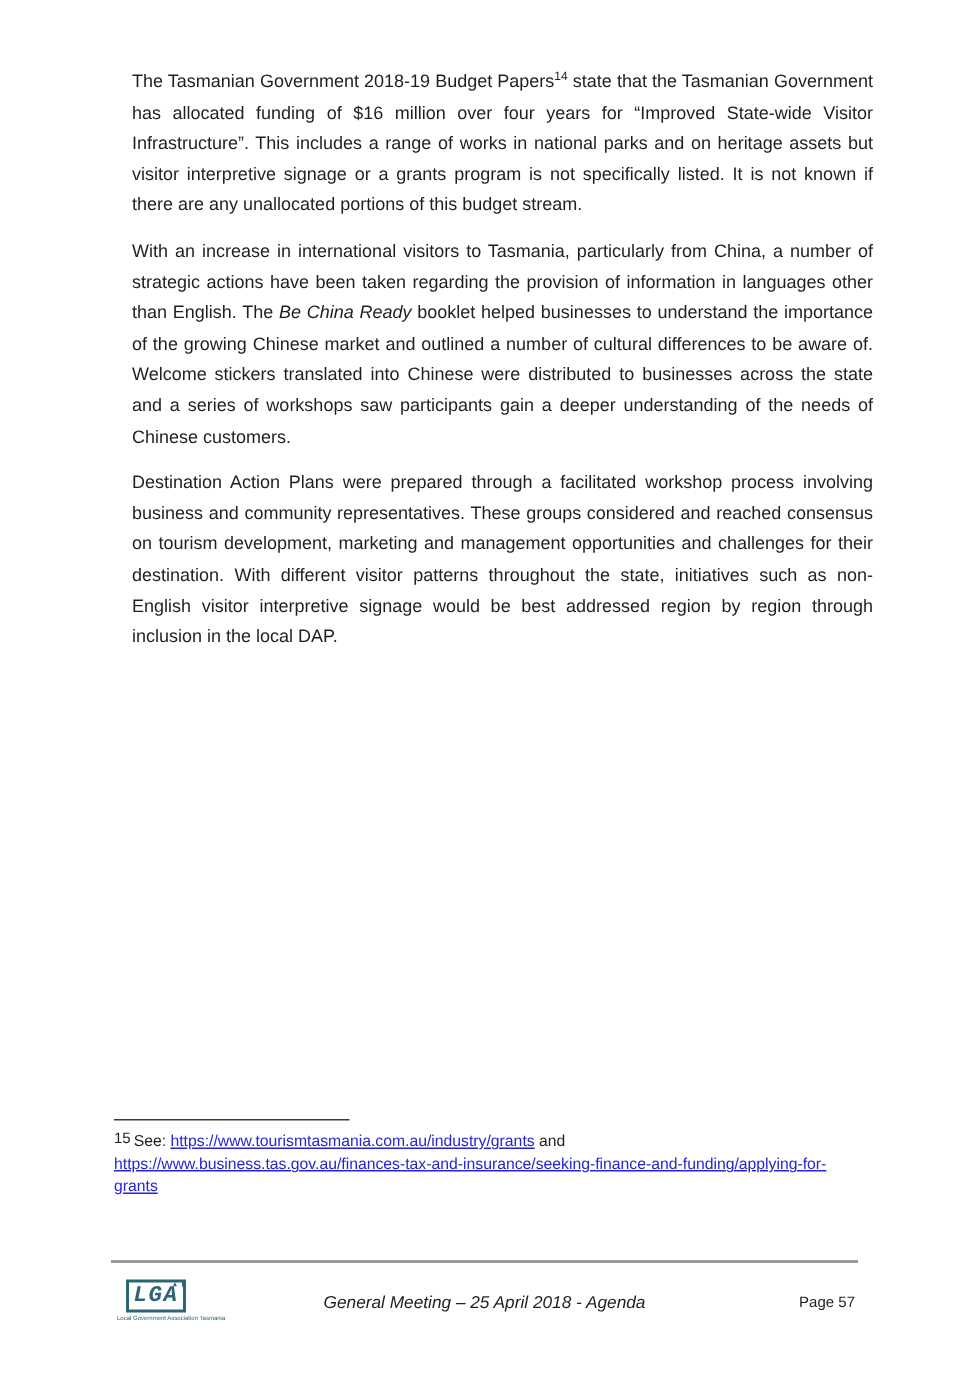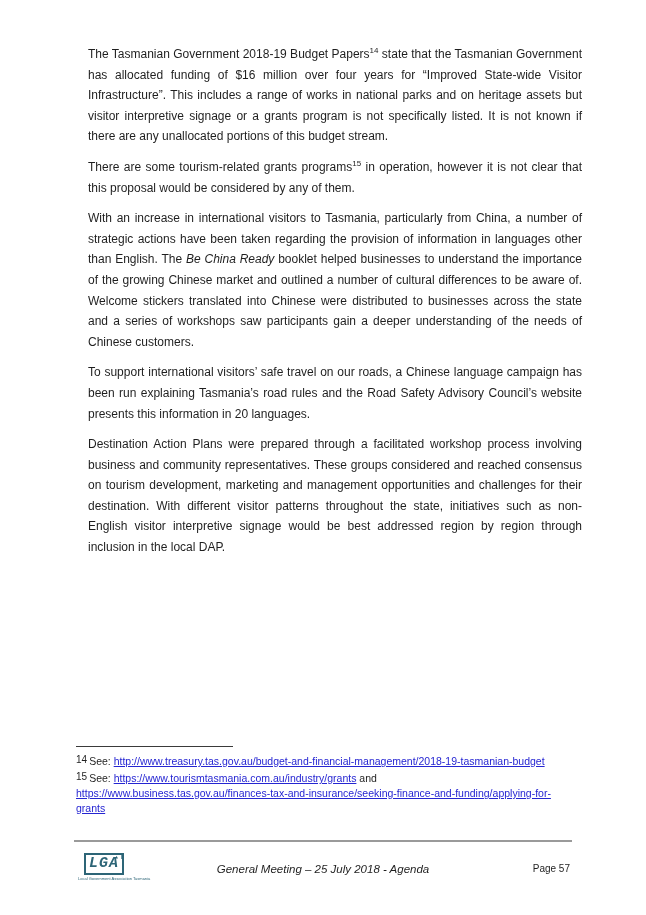--- a/index.html
+++ b/index.html
@@ -114,41 +114,38 @@
     margin-top:1px;
   }
 </style>
 </head>
 <body>
 
 <div class="content">
 
   <p class="para"><span>The Tasmanian Government 2018-19 Budget Papers</span><sup class="fnref">14</sup><span> state that the Tasmanian Government has allocated funding of $16 million over four years for “Improved State-wide Visitor Infrastructure”.  This includes a range of works in national parks and on heritage assets but visitor interpretive signage or a grants program is not specifically listed. It is not known if there are any unallocated portions of this budget stream.</span></p>
 
-  <p class="para"><span>There are some tourism-related grants programs</span><sup class="fnref">15</sup><span> in operation, however it is not clear that this proposal would be considered by any of them.</span></p>
 
 
   <p class="para"><span>With an increase in international visitors to Tasmania, particularly from China, a number of strategic actions have been taken regarding the provision of information in languages other than English. The </span><span class="italic">Be China Ready</span><span> booklet helped businesses to understand the importance of the growing Chinese market and outlined a number of cultural differences to be aware of. Welcome stickers translated into Chinese were distributed to businesses across the state and a series of workshops saw participants gain a deeper understanding of the needs of Chinese customers.</span></p>
 
-  <p class="para">To support international visitors’ safe travel on our roads, a Chinese language campaign has been run explaining Tasmania’s road rules and the Road Safety Advisory Council’s website presents this information in 20 languages.</p>
 
   <p class="para">Destination Action Plans were prepared through a facilitated workshop process involving business and community representatives. These groups considered and reached consensus on tourism development, marketing and management opportunities and challenges for their destination. With different visitor patterns throughout the state, initiatives such as non-English visitor interpretive signage would be best addressed region by region through inclusion in the local DAP.</p>
 
 </div>
 
 <div class="footnotes">
   <div class="fn-sep"></div>
 
-  <p class="footnote"><span class="fn-marker">14</span><span>See: </span><a href="#">http://www.treasury.tas.gov.au/budget-and-financial-management/2018-19-tasmanian-budget</a></p>
 
   <p class="footnote"><span class="fn-marker">15</span><span>See: </span><a href="#">https://www.tourismtasmania.com.au/industry/grants</a><span> and </span><a href="#">https://www.business.tas.gov.au/finances-tax-and-insurance/seeking-finance-and-funding/applying-for-grants</a></p>
 </div>
 
 <div class="footer-rule"></div>
 
 <div class="logo">
   <div class="logo-box"><span>LGA</span><span class="logo-tip">▴T</span></div>
   <div class="logo-caption">Local Government Association Tasmania</div>
 </div>
 
-<div class="footer-meeting">General Meeting – 25 July 2018 - Agenda</div>
+<div class="footer-meeting">General Meeting – 25 April 2018 - Agenda</div>
 
 <div class="footer-page">Page 57</div>
 
 </body></html>

